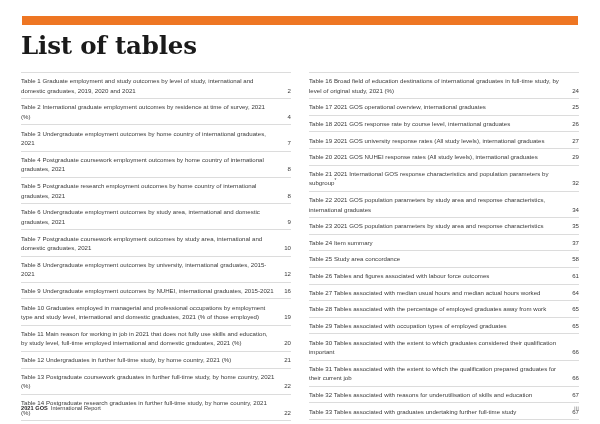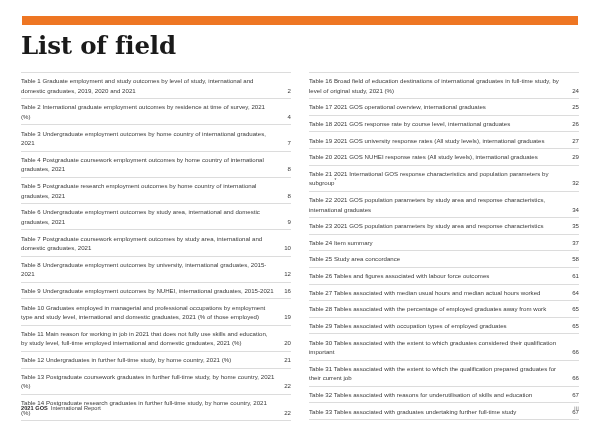--- a/index.html
+++ b/index.html
@@ -134,21 +134,21 @@
     letter-spacing: 0.3px;
   }
 </style>
 </head>
 <body>
 
 <div class="page">
 
   <div class="accent-bar"></div>
 
-  <h1 class="page-title">List of field</h1>
+  <h1 class="page-title">List of tables</h1>
 
   <div class="columns">
     <div class="col" id="col-0">
         <div class="toc-entry">
           <span class="label">Table 1 Graduate employment and study outcomes by level of study, international and domestic graduates, 2019, 2020 and 2021</span>
           <span class="pageno">2</span>
         </div>
         <div class="toc-entry">
           <span class="label">Table 2 International graduate employment outcomes by residence at time of survey, 2021 (%)</span>
           <span class="pageno">4</span>

